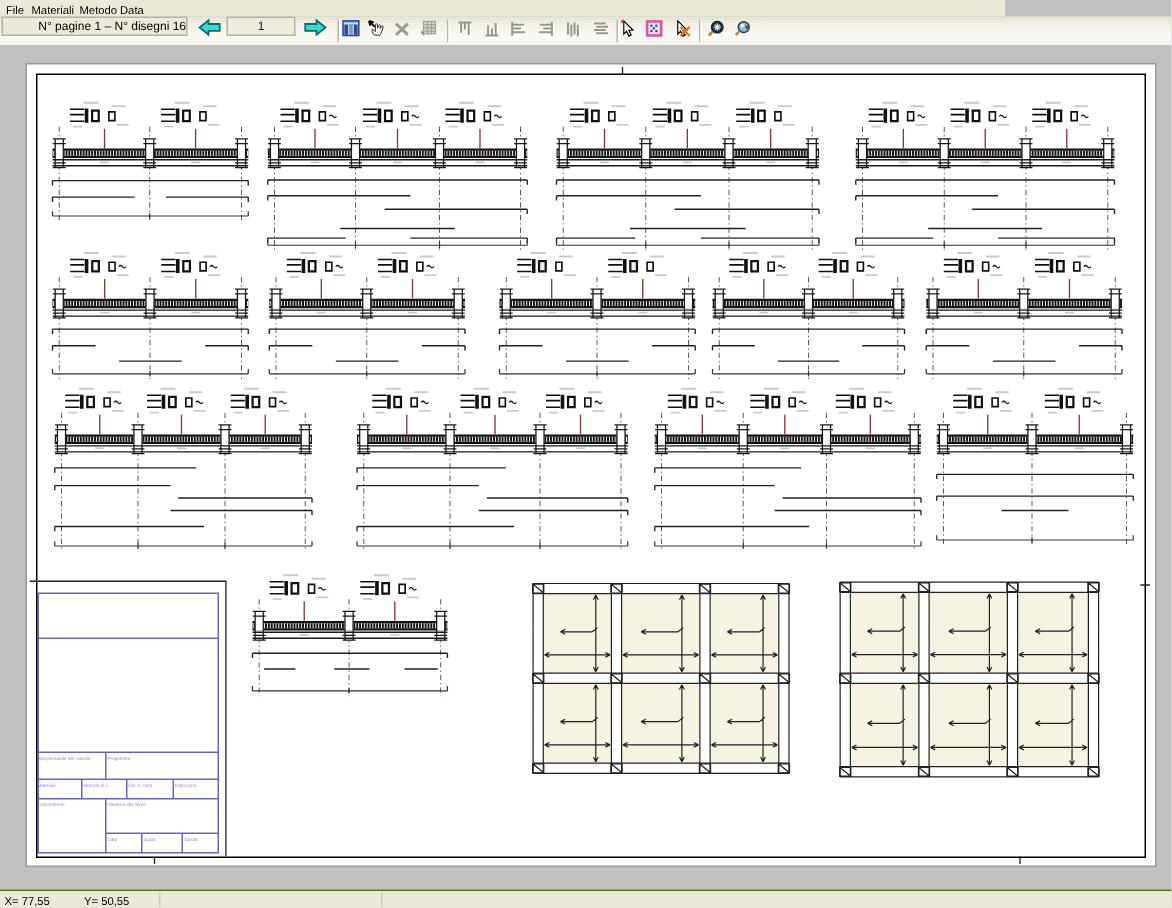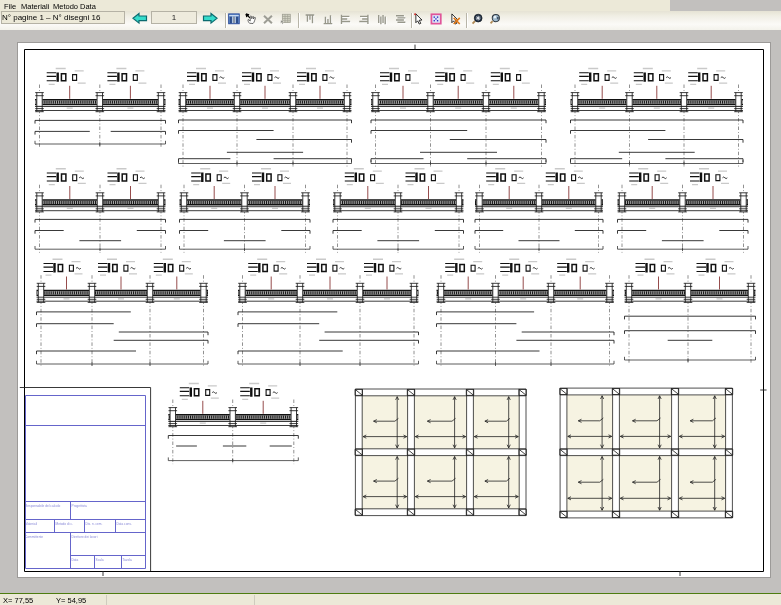--- a/index.html
+++ b/index.html
@@ -2,21 +2,21 @@
 <html><head><meta charset="utf-8"><style>
 html,body{margin:0;padding:0}
 body{width:781px;height:605px;position:relative;overflow:hidden;
  font-family:"Liberation Sans",sans-serif;background:#c2c0be}
 #menu{position:absolute;left:0;top:0;width:670px;height:11px;background:#ece9d8;
  font-size:7.5px;color:#000}
 #menu span{position:absolute;top:1.5px}
 #toolbar{position:absolute;left:0;top:11px;width:781px;height:19px;
  background:linear-gradient(180deg,#e6e3d4 0%,#f0eee4 25%,#fbfaf7 70%,#f3f2eb 100%)}
 #npag{position:absolute;left:1px;top:0px;width:122px;height:11px;background:#ece9d8;
- border:1px solid #b5b2a5;font-size:8px;text-align:left;line-height:11px;color:#000}
+ border:1px solid #b5b2a5;font-size:8px;text-align:right;line-height:11px;color:#000}
 #pnum{position:absolute;left:151px;top:0px;width:44px;height:11px;background:#eeebdd;
  border:1px solid #b5b2a5;font-size:8px;text-align:center;line-height:11px;color:#222}
 #canvas{position:absolute;left:0;top:30px;width:781px;height:563px;background:#c2c0be}
 #page{position:absolute;left:18px;top:13px;width:752px;height:534px;background:#fff;
  box-shadow:0 0 0 1px #9c9a98}
 #status{position:absolute;left:0;top:593px;width:781px;height:12px;background:#ece9d8;
  border-top:1px solid #4d7c0f;font-size:7.5px;color:#000}
 #status span{position:absolute;top:2px}
 .ssep{position:absolute;top:1px;width:1px;height:10px;background:#cfccbe}
 </style></head><body>
@@ -151,16 +151,16 @@
 <text x="25" y="537.5" font-size="3.2" fill="#5b5bc8" opacity="0.75" font-family="Liberation Sans, sans-serif">Committente</text>
 <text x="71.5" y="537.5" font-size="3.2" fill="#5b5bc8" opacity="0.75" font-family="Liberation Sans, sans-serif">Direttore dei lavori</text>
 <text x="71.5" y="560.5" font-size="3.2" fill="#5b5bc8" opacity="0.75" font-family="Liberation Sans, sans-serif">Data</text>
 <text x="95.5" y="560.5" font-size="3.2" fill="#5b5bc8" opacity="0.75" font-family="Liberation Sans, sans-serif">Scala</text>
 <text x="122.5" y="560.5" font-size="3.2" fill="#5b5bc8" opacity="0.75" font-family="Liberation Sans, sans-serif">Tavola</text>
 </svg>
 </div>
   </div>
 <div id="status">
     <span style="left:3px">X= 77,55</span>
-    <span style="left:56px">Y= 54,95</span>
+    <span style="left:56px">Y= 50,55</span>
 <div class="ssep" style="left:106px"></div>
     <div class="ssep" style="left:254px"></div>
   </div>
 
 </body></html>

